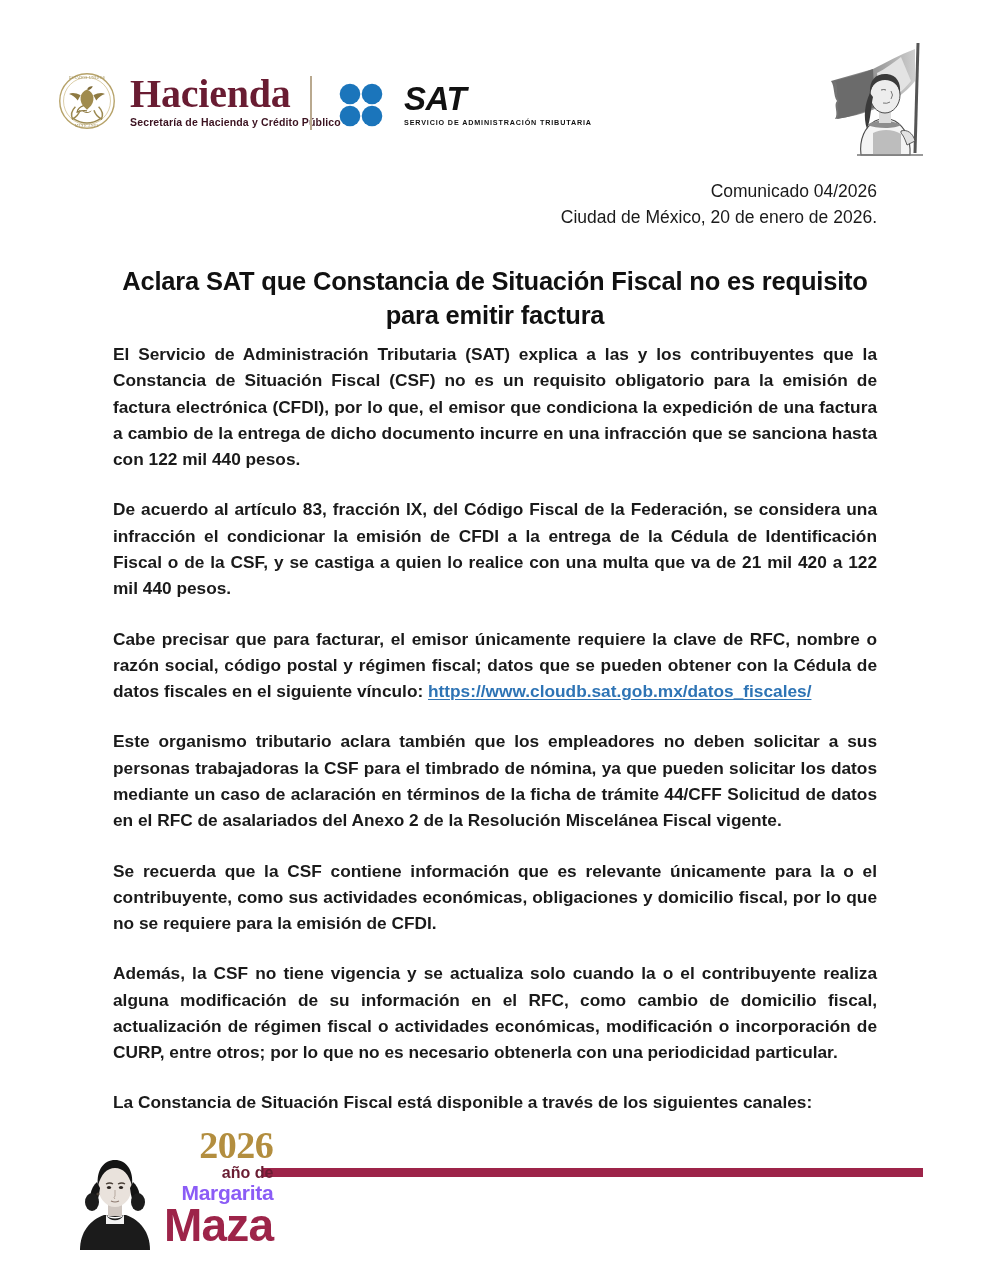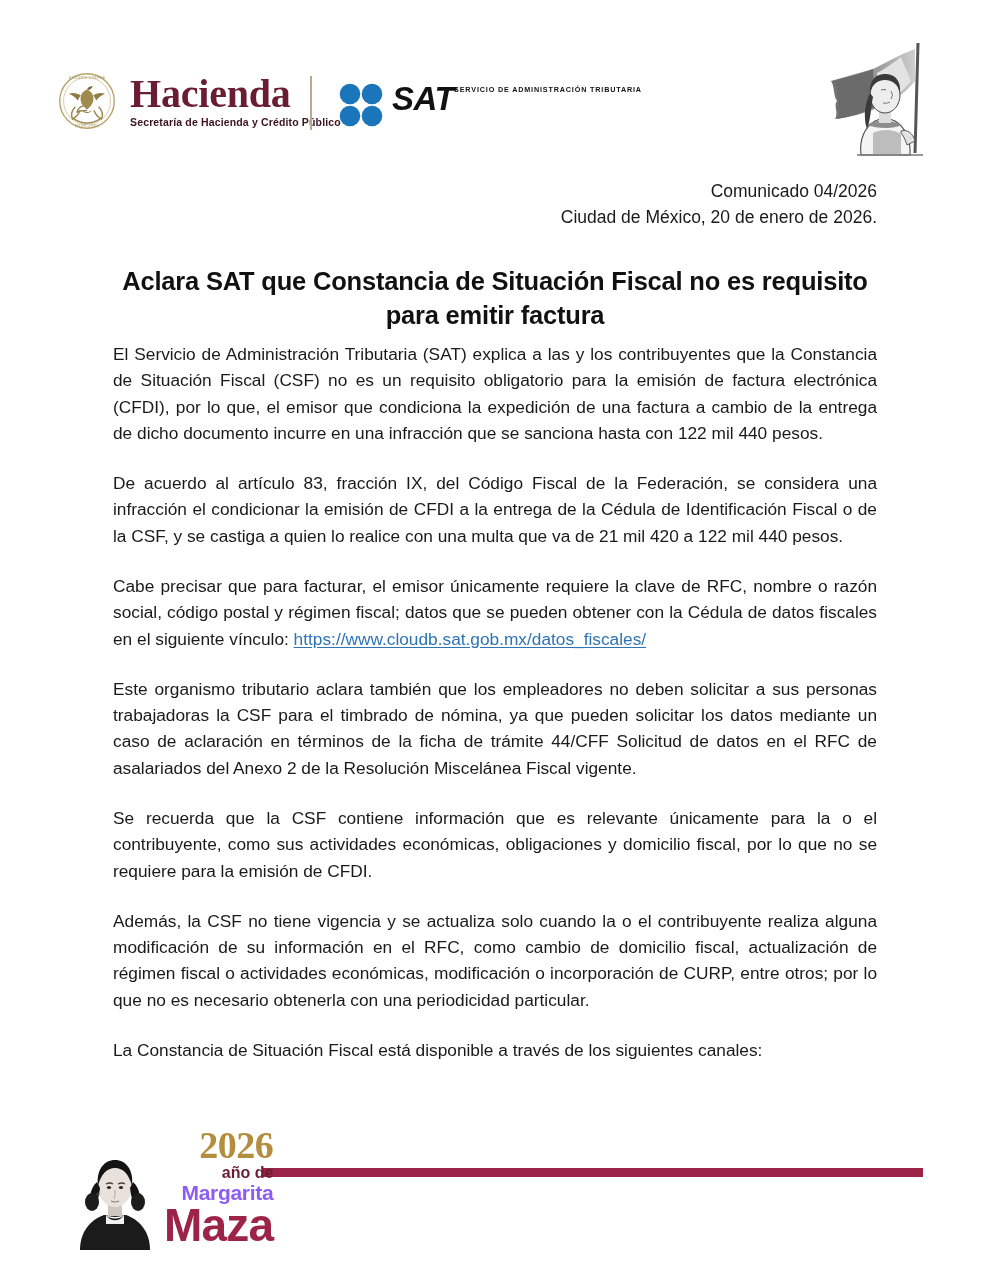--- a/index.html
+++ b/index.html
@@ -77,21 +77,21 @@
     display: flex;
     align-items: flex-start;
   }
   .sat-dots {
     width: 46px;
     height: 44px;
     flex: 0 0 46px;
     margin-right: 8px;
     margin-top: 1px;
   }
-  .sat-words { display: flex; flex-direction: row; }
+  .sat-words { display: flex; flex-direction: column; margin-left: 12px; }
   .sat-title {
     font-family: "Liberation Sans", sans-serif;
     font-weight: 700;
     font-style: italic;
     font-size: 33px;
     line-height: 1;
     color: #111111;
     letter-spacing: -0.5px;
   }
   .sat-sub {
@@ -135,20 +135,21 @@
     color: #111111;
     letter-spacing: -0.2px;
   }
 
   
   .body-copy {
     position: absolute;
     left: 113px;
     top: 341px;
     width: 764px;
+    font-weight: bold;
   }
   .body-copy p {
     margin: 0 0 24px 0;
     font-size: 17.3px;
     line-height: 1.52;
     text-align: justify;
     color: #1a1a1a;
     hyphens: none;
   }
   .body-copy p:last-child { margin-bottom: 0; }

